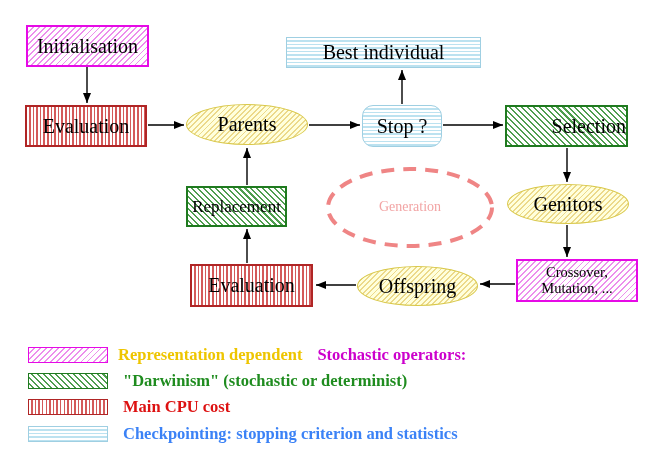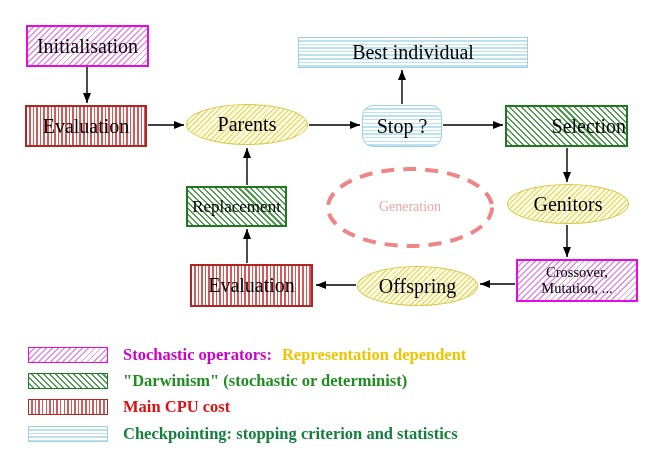--- a/index.html
+++ b/index.html
@@ -42,21 +42,21 @@
   
   .legend-row{position:absolute;left:28px;display:flex;align-items:center;z-index:2;}
   .swatch{width:80px;height:16px;box-sizing:border-box;flex:0 0 auto;}
   .swatch.hatch-magenta,.swatch.stripe-red,.swatch.hatch-green{border-width:1.5px;}
   .lg{font-weight:bold;font-size:16.5px;margin-left:15px;white-space:nowrap;}
   .lg.second{margin-left:10px;}
   .c-magenta{color:#cc00cc;}
   .c-gold{color:#eec500;}
   .c-green{color:#1f8c1f;}
   .c-red{color:#dd1111;}
-  .c-cyan{color:#15803d;}
+  .c-cyan{color:#3b82f6;}
 </style>
 </head>
 <body>
 
 <div class="stage">
 
   <svg class="overlay" width="662" height="471" viewBox="0 0 662 471">
     <defs>
       <marker id="ah" viewBox="0 0 10 8" markerWidth="10" markerHeight="8" refX="10" refY="4" orient="auto" markerUnits="userSpaceOnUse">
         <path d="M0,0 L10,4 L0,8 Z" fill="#000"></path>
@@ -72,21 +72,21 @@
     <line x1="515" y1="284" x2="480" y2="284" stroke="#000" stroke-width="1.4" marker-end="url(#ah)"></line>
     <line x1="356" y1="285" x2="316" y2="285" stroke="#000" stroke-width="1.4" marker-end="url(#ah)"></line>
     <line x1="247" y1="263" x2="247" y2="229" stroke="#000" stroke-width="1.4" marker-end="url(#ah)"></line>
     <line x1="247" y1="185" x2="247" y2="148" stroke="#000" stroke-width="1.4" marker-end="url(#ah)"></line>
   </svg>
 
   <div class="node hatch-magenta f20" style="left:26px;top:25px;width:123px;height:42px;">
     <span>Initialisation</span>
   </div>
 
-  <div class="node stripe-cyan f20" style="left:298px;top:37px;width:230px;height:31px;text-align:right;">
+  <div class="node stripe-cyan f20" style="left:286px;top:37px;width:195px;height:31px;text-align:right;">
     <span>Best individual</span>
   </div>
 
   <div class="node stripe-red f20" style="left:25px;top:105px;width:122px;height:42px;">
     <span>Evaluation</span>
   </div>
 
   <div class="node hatch-yellow f20" style="left:186px;top:104px;width:122px;height:41px;align-items:center;">
     <span>Parents</span>
   </div>
@@ -124,22 +124,22 @@
 
   <div class="node hatch-magenta f14" style="left:516px;top:259px;width:122px;height:43px;">
     <span>
       <span>Crossover,</span><br>
       <span>Mutation, ...</span>
     </span>
   </div>
 
   <div class="legend-row" style="top:345px;">
     <div class="swatch hatch-magenta"></div>
+    <span class="lg second c-gold">Representation dependent</span>
     <span class="lg c-magenta">Stochastic operators:</span>
-    <span class="lg second c-gold">Representation dependent</span>
   </div>
 
   <div class="legend-row" style="top:371px;">
     <div class="swatch hatch-green"></div>
     <span class="lg c-green">"Darwinism" (stochastic or determinist)</span>
   </div>
 
   <div class="legend-row" style="top:397px;">
     <div class="swatch stripe-red"></div>
     <span class="lg c-red">Main CPU cost</span>

